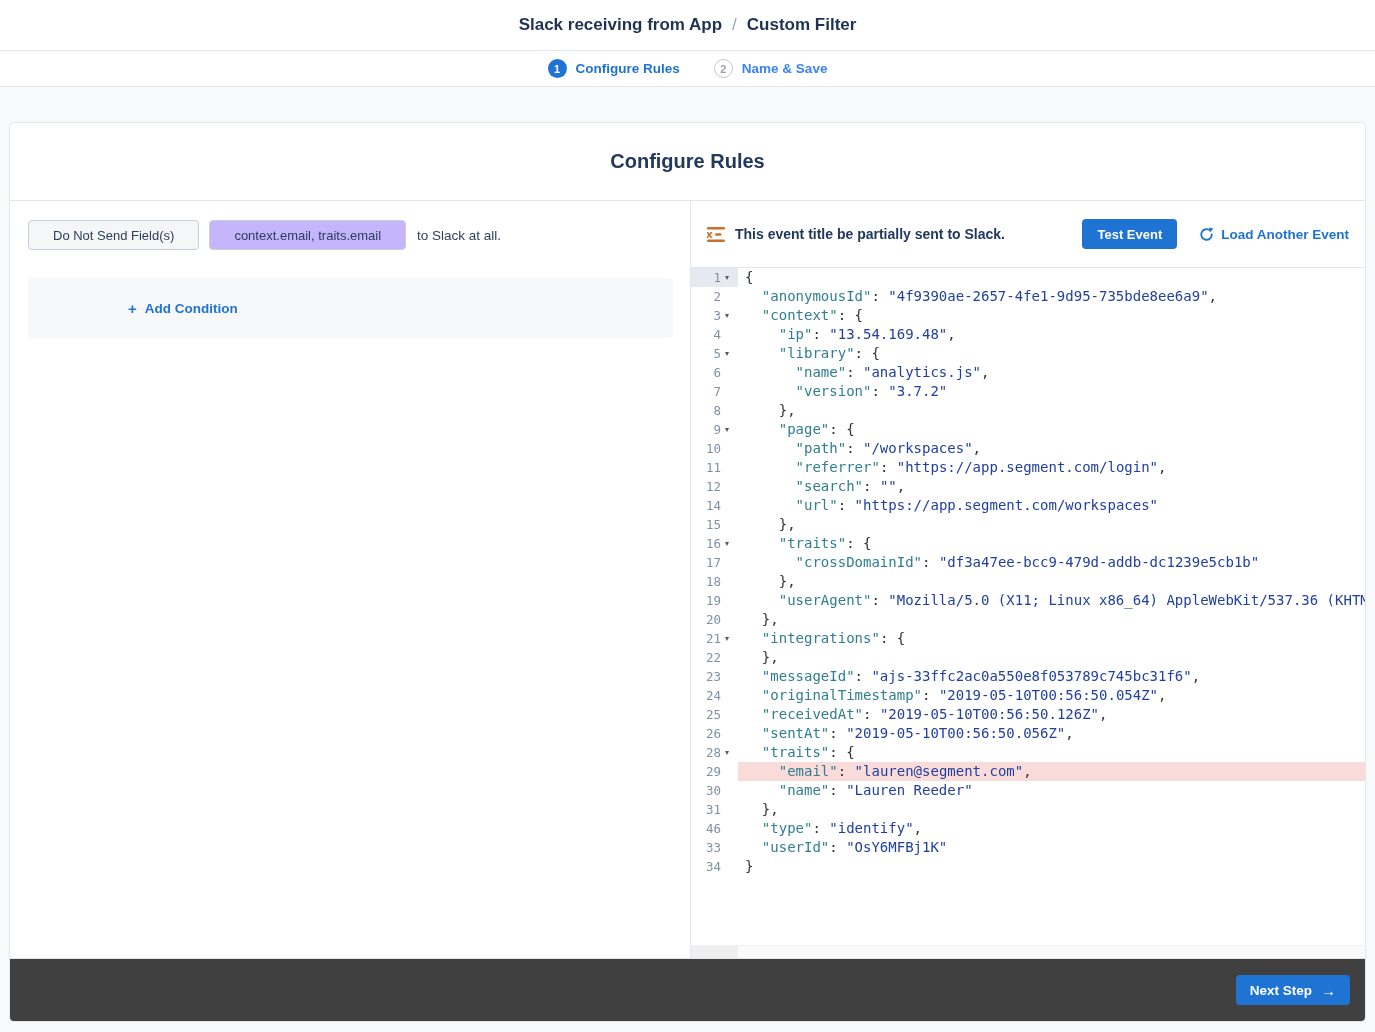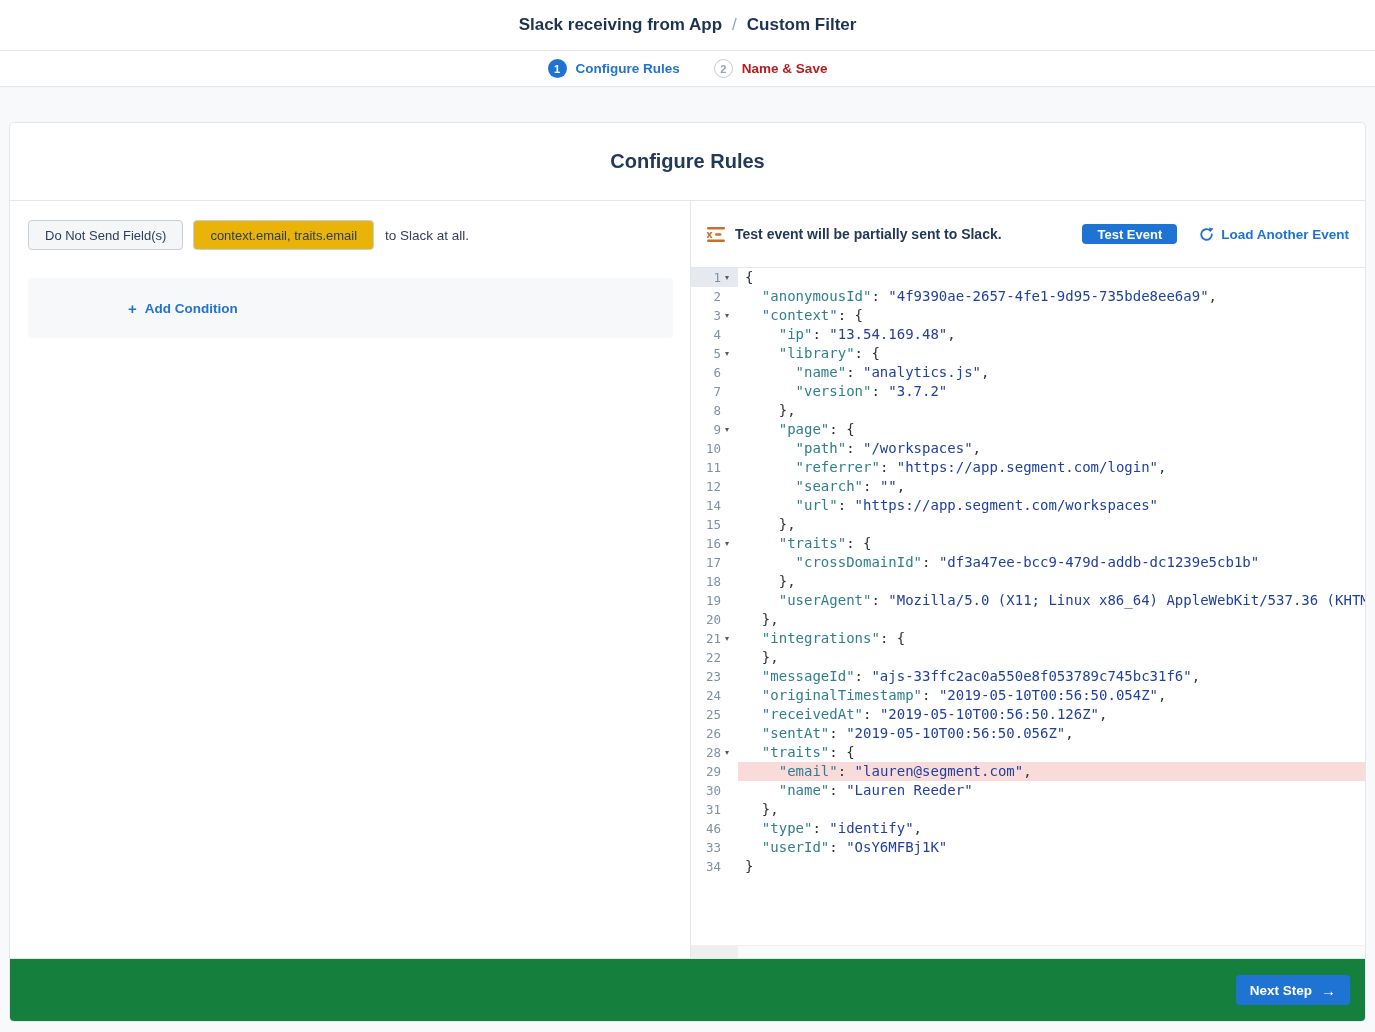--- a/index.html
+++ b/index.html
@@ -13,55 +13,55 @@
   .crumb-sep { color:#9aa5b1; font-weight:400; }
 
   .stepsbar { height:36px; background:#fff; border-bottom:1px solid #e3e7ec;
               display:flex; align-items:center; justify-content:center; gap:34px; }
   .step { display:flex; align-items:center; gap:9px; font-size:13.5px; font-weight:700; cursor:pointer; }
   .step-circle { width:19px; height:19px; border-radius:50%; display:flex; align-items:center;
                  justify-content:center; font-size:11px; font-weight:700; }
   .step.active .step-circle { background:#1f73d2; color:#fff; }
   .step.active .step-label { color:#1f73d2; }
   .step.inactive .step-circle { background:#fff; color:#98a3b0; border:1.5px solid #c2cad4; }
-  .step.inactive .step-label { color:#b91c1c; }
+  .step.inactive .step-label { color:#3b82f6; }
 
   
   .card { position:absolute; left:9px; top:122px; width:1357px; height:900px;
           background:#fff; border:1px solid #e3e7ec; border-radius:5px;
           display:flex; flex-direction:column; overflow:hidden; }
   .card-title-row { height:78px; border-bottom:1px solid #e3e7ec;
                     display:flex; align-items:center; justify-content:center; flex:none; }
   .card-title { font-size:20px; font-weight:700; color:#22395c; }
 
   .cols { flex:1; display:flex; min-height:0; }
   .col-left { width:681px; flex:none; border-right:1px solid #e3e7ec; position:relative; }
   .col-right { flex:1; display:flex; flex-direction:column; min-width:0; }
 
   
   .rule-row { display:flex; align-items:center; gap:10px; margin:19px 0 0 18px; font-size:13px; }
-  .chip { height:30px; display:flex; align-items:center; padding:0 16px; border-radius:4px;
+  .chip { height:30px; display:flex; align-items:center; padding:0 24px; border-radius:4px;
           border:1px solid #c9cfd8; color:#2b3e5c; font-size:13px; cursor:pointer; white-space:nowrap; }
   .chip-gray { background:#f5f6f8; }
-  .chip-white { background:#eab308; }
+  .chip-white { background:#c4b5fd; }
   .rule-suffix { color:#33415c; font-size:13.5px; margin-left:1px; }
 
   .add-cond-box { margin:28px 0 0 18px; width:645px; height:60px; background:#f7f8fa;
                   border-radius:4px; display:flex; align-items:center; }
   .add-cond-btn { margin-left:100px; display:flex; align-items:center; gap:8px; color:#1f73d2;
                   font-size:13.5px; font-weight:700; cursor:pointer; background:none; border:none;
                   font-family:"Liberation Sans", sans-serif; }
   .plus-icon { font-size:15px; font-weight:700; line-height:1; }
 
   
   .event-header { height:67px; flex:none; border-bottom:1px solid #e3e7ec;
                   display:flex; align-items:center; padding:0 16px; gap:10px; }
   .warn-icon { flex:none; width:18px; height:15px; }
   .event-status { font-size:14px; font-weight:700; color:#22395c; flex:1; }
-  .btn-primary { height:20px; padding:0 15px; background:#1f73d2; color:#fff; border:none;
+  .btn-primary { height:30px; padding:0 15px; background:#1f73d2; color:#fff; border:none;
                  border-radius:4px; font-size:13px; font-weight:600; cursor:pointer;
                  font-family:"Liberation Sans", sans-serif; display:flex; align-items:center; gap:7px; }
   .link-btn { display:flex; align-items:flex-start; gap:7px; color:#1f73d2; font-size:13.5px;
               font-weight:600; cursor:pointer; background:none; border:none; margin-left:12px;
               font-family:"Liberation Sans", sans-serif; }
 
   
   .editor { flex:1; position:relative; overflow:hidden; background:#fff; cursor:text;
             display:flex; flex-direction:column; }
   .cm-lines { flex:1; overflow:hidden; }
@@ -74,21 +74,21 @@
              font-family:"Liberation Sans", sans-serif; }
   .cm-code { flex:1; padding-left:7px; overflow:hidden; color:#2e3338; }
   .cm-row.hl .cm-code { background:#f9dcda; }
   .tok-k { color:#2f7f90; }
   .tok-v { color:#2240a0; }
   .tok-p { color:#2e3338; }
   .cm-hscroll { height:13px; flex:none; background:#fafafa; border-top:1px solid #f0f0f0; display:flex; }
   .cm-hscroll .filler { width:47px; flex:none; background:#efefef; }
 
   
-  .card-footer { height:63px; flex:none; background:#15803d; border-top:1px solid #e3e7ec;
+  .card-footer { height:63px; flex:none; background:#404040; border-top:1px solid #e3e7ec;
                  display:flex; align-items:center; justify-content:flex-end; padding-right:15px; }
   .next-btn { height:30px; padding:0 14px; background:#1f73d2; color:#fff; border:none;
               border-radius:4px; font-size:13.5px; font-weight:600; cursor:pointer;
               font-family:"Liberation Sans", sans-serif; display:flex; align-items:center; gap:9px; }
   .next-arrow { font-size:15px; line-height:1; }
 </style>
 </head>
 <body>
 
 <div class="topbar">
@@ -132,21 +132,21 @@
     </div>
 
     <div class="col-right">
       <div class="event-header">
         <svg class="warn-icon" viewBox="0 0 18 15">
           <rect x="0" y="0" width="18" height="2.6" rx="1.3" fill="#c9712b"></rect>
           <text x="-1" y="10.6" font-size="10.5" font-weight="bold" font-family="DejaVu Sans, sans-serif" fill="#c9712b">x</text>
           <rect x="8" y="6.2" width="6.5" height="2.6" rx="1.3" fill="#c9712b"></rect>
           <rect x="0" y="12.4" width="18" height="2.6" rx="1.3" fill="#c9712b"></rect>
         </svg>
-        <span class="event-status">Test event will be partially sent to Slack.</span>
+        <span class="event-status">This event title be partially sent to Slack.</span>
         <button class="btn-primary">Test Event</button>
         <button class="link-btn">
           <svg width="15" height="15" viewBox="0 0 16 16">
             <path d="M13.65 8 A5.65 5.65 0 1 1 11.9 3.9" fill="none" stroke="#1f73d2" stroke-width="2" stroke-linecap="round"></path>
             <path d="M10.6 0.6 L15.4 1.6 L12.0 5.2 Z" fill="#1f73d2"></path>
           </svg>
           <span>Load Another Event</span>
         </button>
       </div>
 

